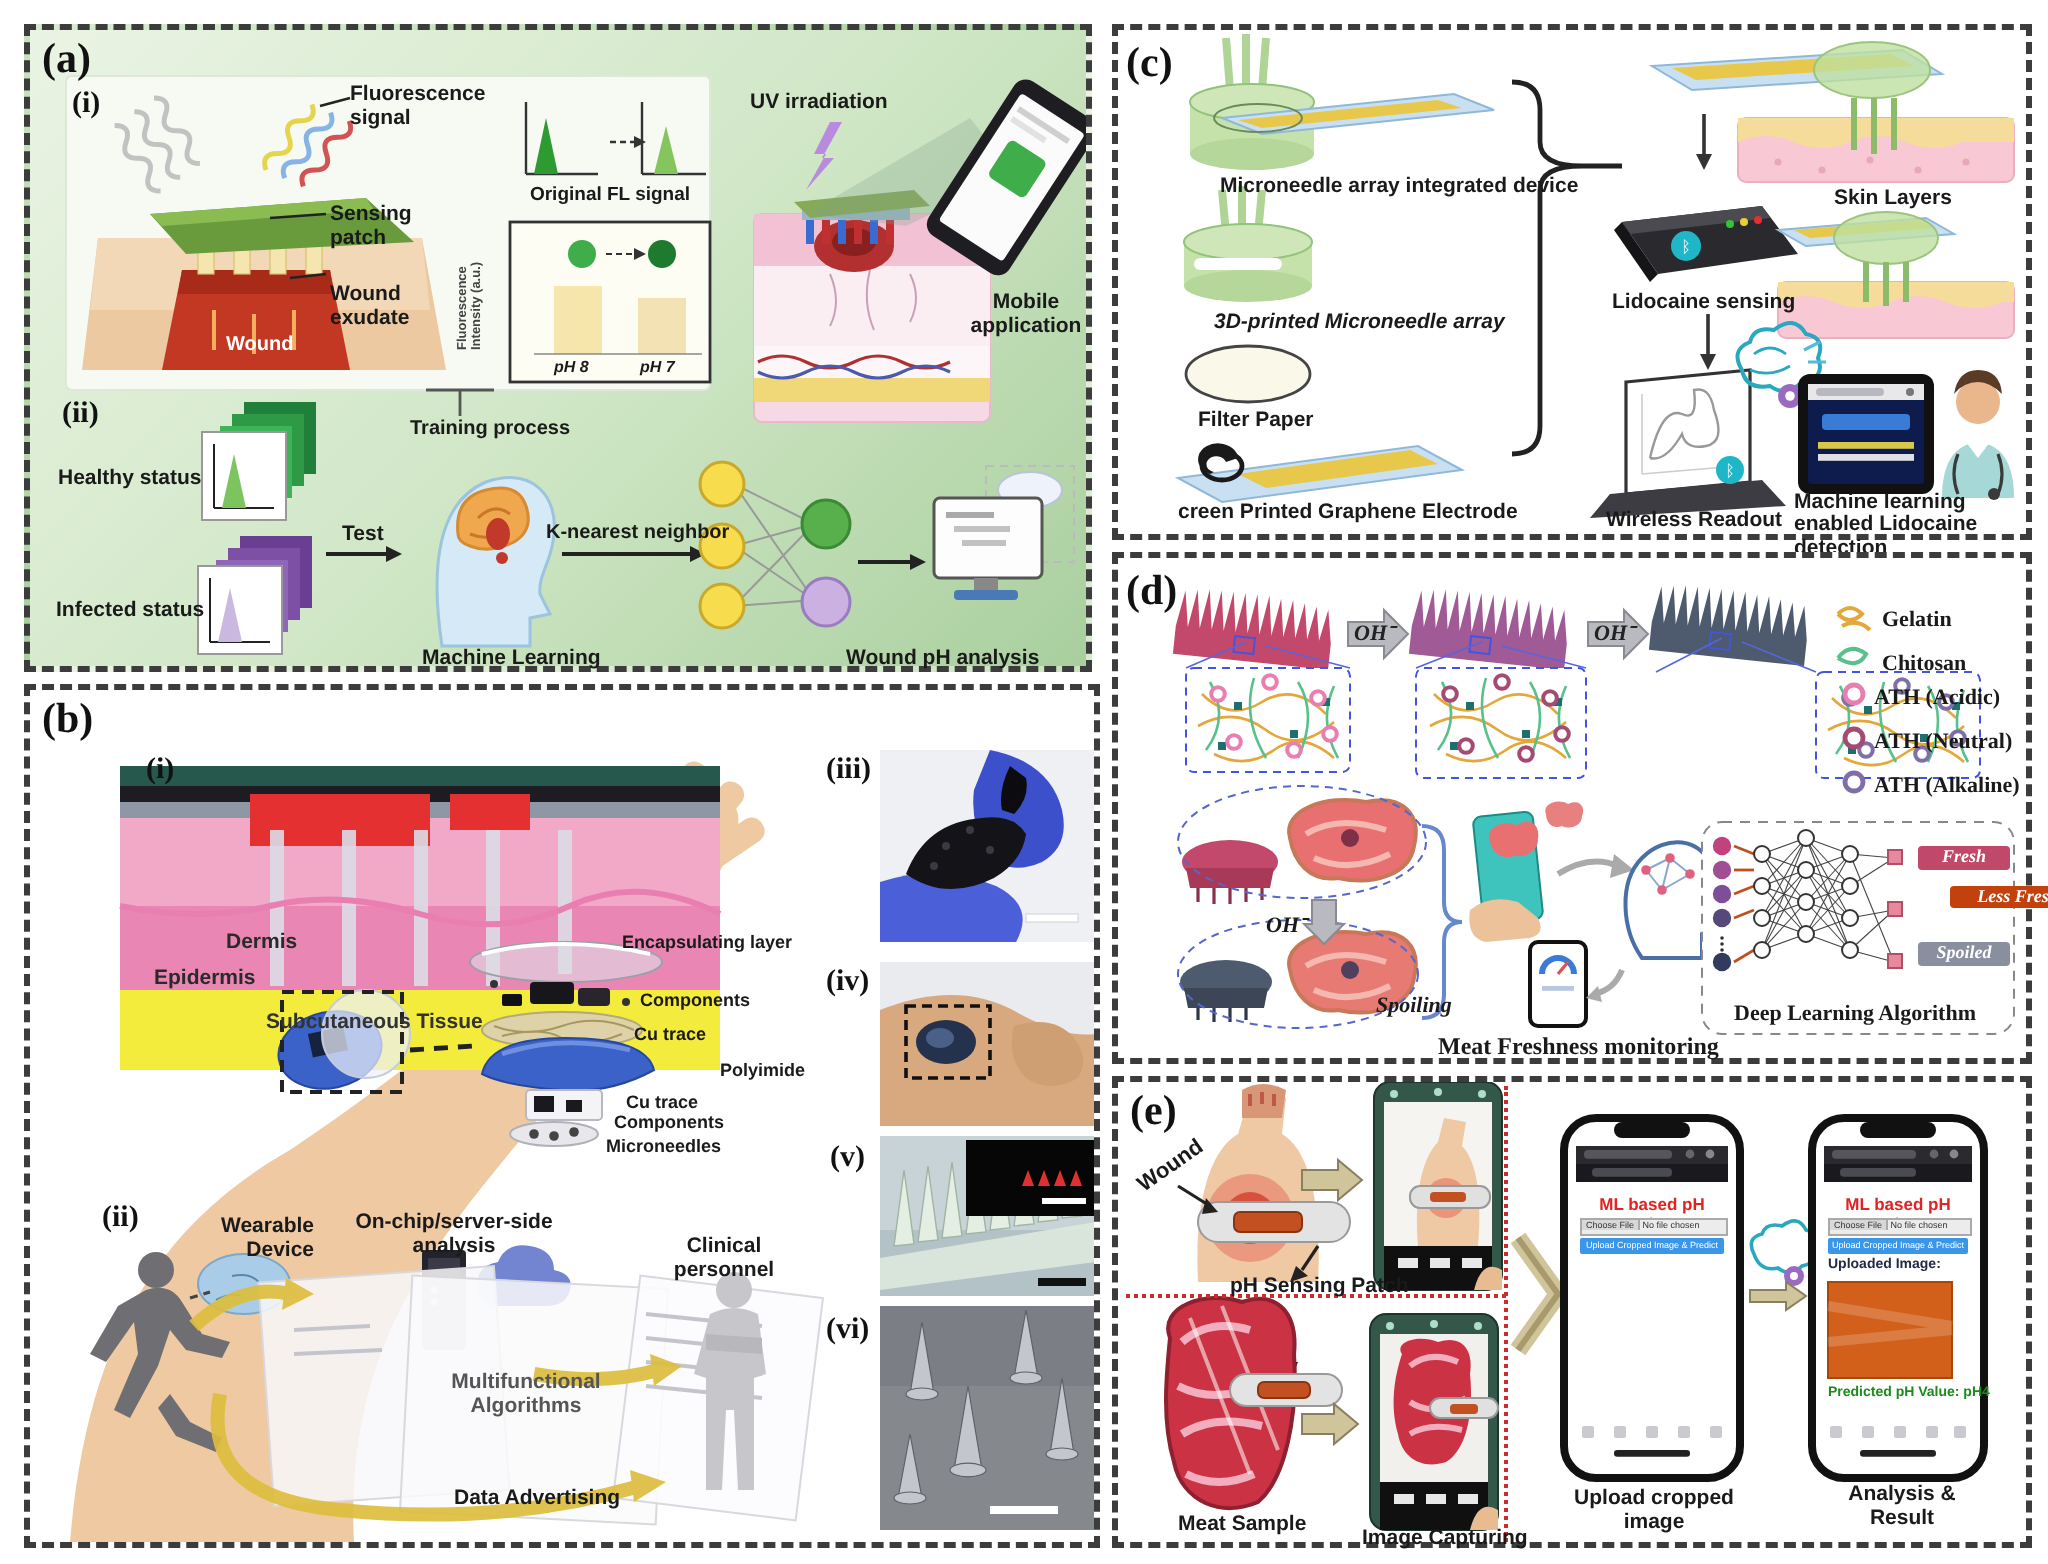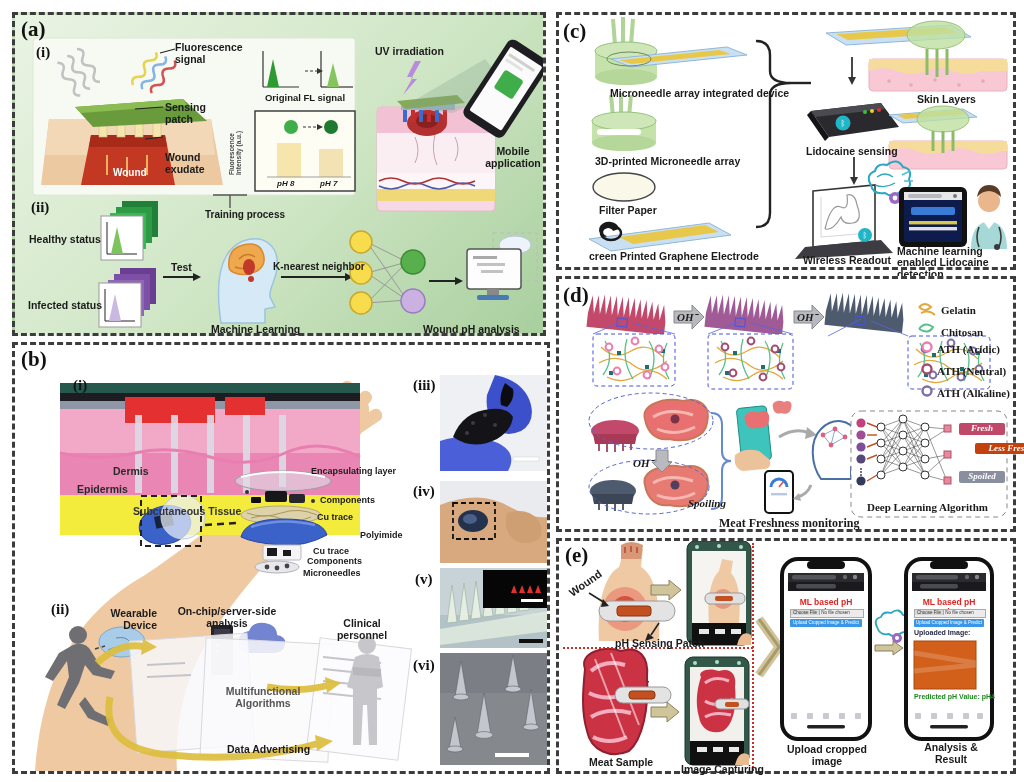--- a/index.html
+++ b/index.html
@@ -175,21 +175,21 @@
           <rect x="462" y="248" width="28" height="3" fill="#c2c2c2"></rect>
           <rect x="466" y="255" width="22" height="3" fill="#c2c2c2"></rect>
       <rect x="472" y="274" width="12" height="6" fill="#888"></rect>
       <rect x="462" y="280" width="32" height="5" rx="2" fill="#4a7ab5"></rect>
     </g>
   </svg>
   <div class="abs tag" style="left:6px;top:2px;">(a)</div>
   <div class="abs sub" style="left:21px;top:29px;">(i)</div>
   <div class="abs lbl" style="left:160px;top:26px;width:68px;">Fluorescence signal</div>
   <div class="abs lbl" style="left:150px;top:86px;width:52px;">Sensing patch</div>
-  <div class="abs lbl" style="left:150px;top:136px;width:52px;">Wound exudate</div>
+  <div class="abs lbl" style="left:150px;top:126px;width:52px;">Wound exudate</div>
   <div class="abs lbl" style="left:98px;top:152px;color:#fff;font-size:10px;">Wound</div>
   <div class="abs lbl ctr" style="left:240px;top:78px;width:100px;font-size:9.5px;">Original FL signal</div>
   <div class="abs lbl" style="left:213px;top:160px;width:70px;font-size:6.5px;transform:rotate(-90deg);transform-origin:left top;font-weight:bold;color:#444;">Fluorescence Intensity (a.u.)</div>
   <div class="abs lbl ital" style="left:262px;top:164px;font-size:8px;">pH 8</div>
   <div class="abs lbl ital" style="left:305px;top:164px;font-size:8px;">pH 7</div>
   <div class="abs lbl" style="left:360px;top:30px;">UV irradiation</div>
   <div class="abs lbl ctr" style="left:462px;top:130px;width:72px;">Mobile application</div>
   <div class="abs lbl" style="left:190px;top:194px;font-size:10px;">Training process</div>
   <div class="abs sub" style="left:16px;top:184px;">(ii)</div>
   <div class="abs lbl" style="left:14px;top:218px;">Healthy status</div>
@@ -518,21 +518,21 @@
       <circle cx="430" cy="186" r="11" fill="#eab68c"></circle>
       <path d="M418,182 q2,-12 12,-12 q11,0 12,12 q-6,-6 -12,-6 q-7,0 -12,6 Z" fill="#5a3c26"></path>
       <path d="M412,234 q0,-26 18,-28 q18,2 18,28 Z" fill="#a7d8d8"></path>
       <polygon points="424,206 430,214 436,206 430,204" fill="#fff"></polygon>
       <path d="M420,212 q-4,10 0,20 M440,212 q4,10 0,20" stroke="#3a3a3a" fill="none" stroke-width="1.6"></path>
       <circle cx="438" cy="232" r="3" fill="#3a3a3a"></circle>
     </g>
   </svg>
   <div class="abs tag" style="left:4px;top:4px;">(c)</div>
   <div class="abs lbl" style="left:36px;top:72px;padding-left:15px;">Microneedle array integrated device</div>
-  <div class="abs lbl" style="left:36px;top:140px;">3D-printed Microneedle array</div>
+  <div class="abs lbl" style="left:48px;top:140px;font-style:italic;">3D-printed Microneedle array</div>
   <div class="abs lbl" style="left:40px;top:189px;">Filter Paper</div>
   <div class="abs lbl" style="left:30px;top:235px;">creen Printed Graphene Electrode</div>
   <div class="abs lbl" style="left:358px;top:78px;">Skin Layers</div>
   <div class="abs lbl" style="left:247px;top:130px;">Lidocaine sensing</div>
   <div class="abs lbl" style="left:244px;top:239px;">Wireless Readout</div>
   <div class="abs lbl" style="left:338px;top:230px;">Machine learning</div>
   <div class="abs lbl" style="left:338px;top:241px;">enabled Lidocaine detection</div>
 </div>
 
 <div class="panel" style="left:556px;top:276px;width:460px;height:256px;">

